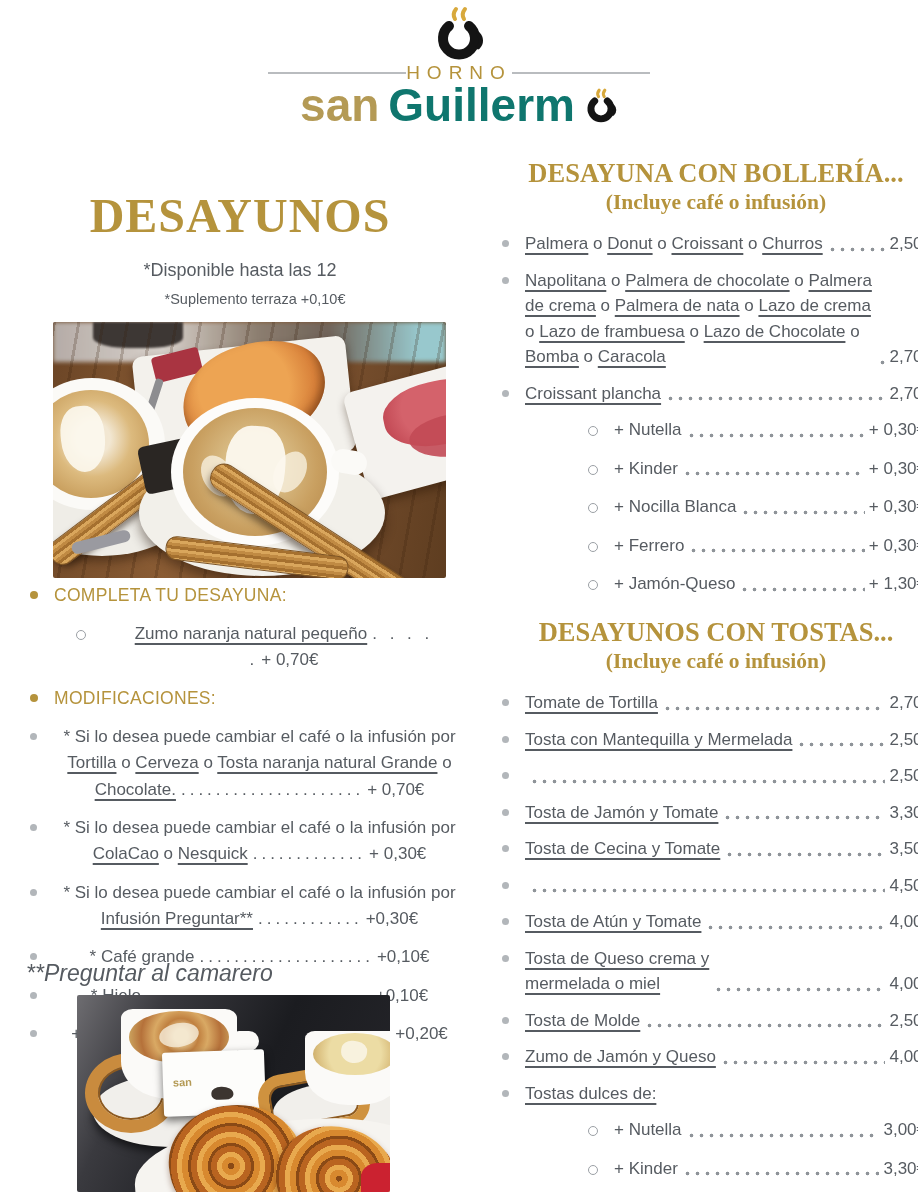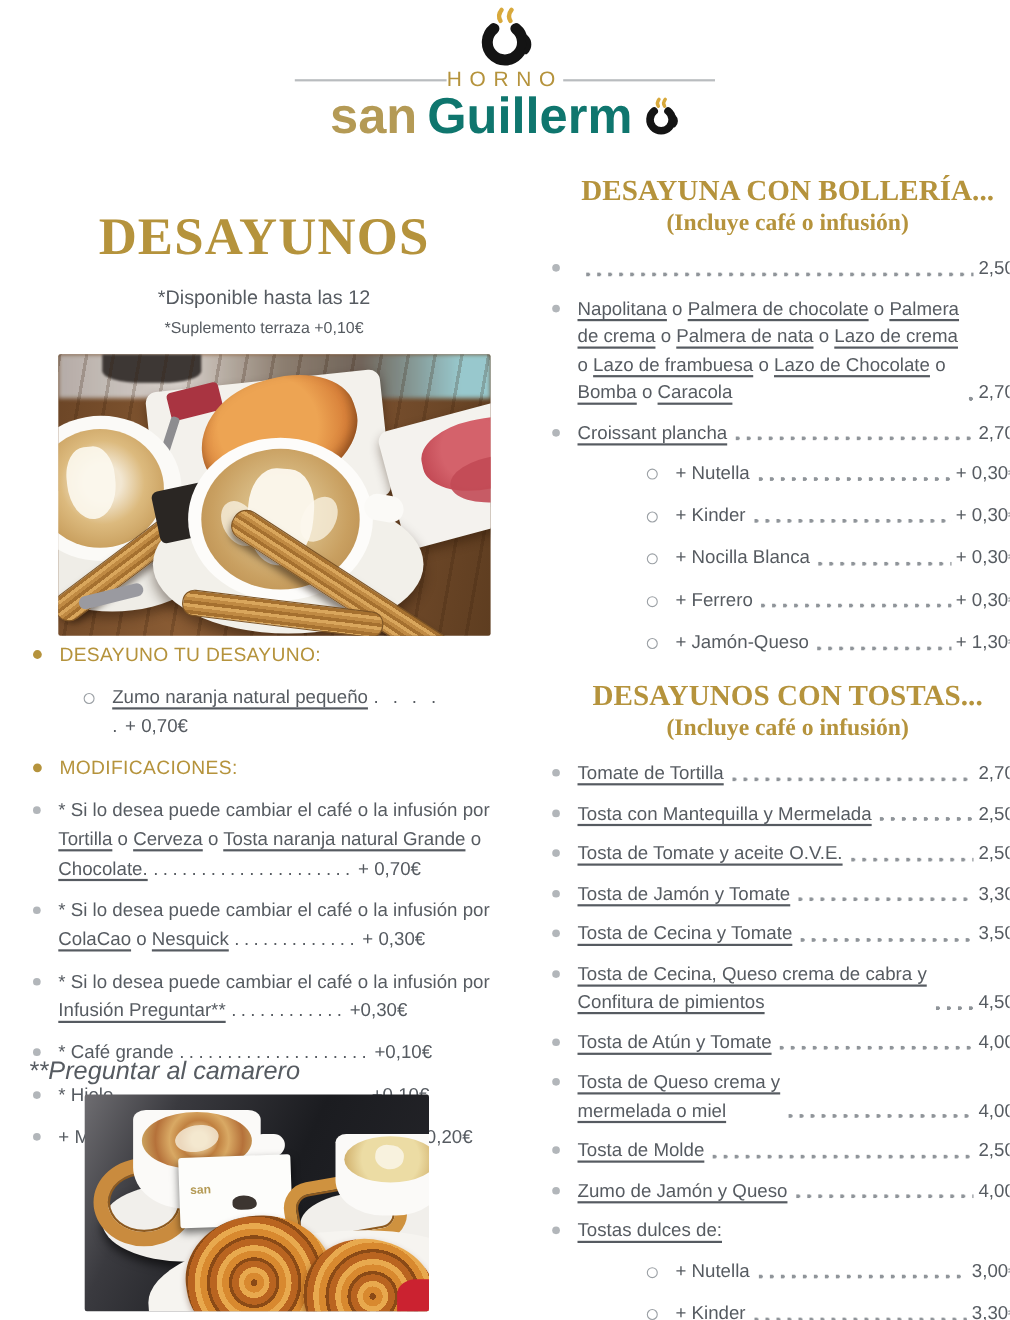--- a/index.html
+++ b/index.html
@@ -16,31 +16,31 @@
              font-size:46px;font-weight:600;letter-spacing:0;}
   .logo-name .gold{color:#b49a55;font-weight:700;}
   .logo-name .dark{color:#0f766e;}
   .logo-icon-sm{position:relative;top:3px;}
 
   
   .left-title{position:absolute;left:30px;top:188px;width:420px;margin:0;text-align:center;
               font-family:"Liberation Serif",serif;font-weight:700;font-size:48px;
               color:#b5933c;letter-spacing:1px;}
   .note1{position:absolute;left:30px;top:260px;width:420px;text-align:center;font-size:18px;}
-  .note2{position:absolute;left:30px;top:291px;width:420px;text-align:center;font-size:14.5px;}
+  .note2{position:absolute;left:45px;top:291px;width:420px;text-align:center;font-size:14.5px;}
   .footnote{position:absolute;left:26px;top:960px;font-size:23px;font-style:italic;}
 
   
   .mrow{display:flex;align-items:flex-start;margin-bottom:12px;line-height:1.5;}
   .b{flex:none;margin:9px 16px 0 2px;}
   .disc{width:7px;height:7px;border-radius:50%;background:#b2b6ba;}
   .disc.gold{width:8px;height:8px;background:#b5933c;}
   .circle{width:8px;height:8px;border:1.5px solid #9ba0a5;border-radius:50%;background:#fff;}
   .body{flex:1;display:flex;align-items:flex-end;min-width:0;}
-  .inline .body{display:block;}
+  .inline .body{display:block;text-align:center;}
   .u{text-decoration:underline;text-underline-offset:3.5px;text-decoration-thickness:1.5px;}
   .leader{flex:1 1 18px;height:5px;margin:0 4px 5px 7px;
           background-image:radial-gradient(circle at 2.5px 2.5px,#8f9499 1.7px,transparent 2.1px);
           background-size:10px 5px;background-repeat:repeat-x;}
   .price{white-space:nowrap;}
   .dots{letter-spacing:4px;margin:0 3px 0 5px;}
   .child{margin-left:86px;margin-right:6px;margin-bottom:13px;}
   .glabel{color:#b5933c;font-size:17.5px;letter-spacing:.3px;}
 
   .left-menu{position:absolute;left:28px;top:582px;width:438px;}
@@ -213,21 +213,21 @@
     <div class="p1leaf2a"></div>
     <div class="p1handle2"></div>
     <div class="p1churro2"></div>
     <div class="p1churro3"></div>
   </div>
 
   <div class="left-menu" id="left-menu">
       <div class="mrow">
         <span class="b disc gold"></span>
         <div class="body">
-          <span class="glabel">DESAYUNO TU DESAYUNO:</span>
+          <span class="glabel">COMPLETA TU DESAYUNA:</span>
         </div>
       </div>
       <div class="mrow child inline">
         <span class="b circle"></span>
         <div class="body"><span class="txt"><span class="u">Zumo naranja natural pequeño</span></span><span class="dots">. . . . .</span><span class="price">+ 0,70€</span></div>
       </div>
       <div class="mrow">
         <span class="b disc gold"></span>
         <div class="body">
           <span class="glabel">MODIFICACIONES:</span>
@@ -284,20 +284,21 @@
   </div>
 
   <div class="right-col">
     <section>
       <h2 class="sec-title">DESAYUNA CON BOLLERÍA...</h2>
       <h3 class="sec-sub">(Incluye café o infusión)</h3>
       <div id="sec0-items">
           <div class="mrow">
             <span class="b disc"></span>
             <div class="body">
+              <span class="txt"><span class="u">Palmera</span><span> o </span><span class="u">Donut</span><span> o </span><span class="u">Croissant</span><span> o </span><span class="u">Churros</span></span>
               <span class="leader"></span>
               <span class="price">2,50€</span>
             </div>
           </div>
           <div class="mrow">
             <span class="b disc"></span>
             <div class="body">
               <span class="txt"><span class="u">Napolitana</span><span> o </span><span class="u">Palmera de chocolate</span><span> o </span><span class="u">Palmera de crema</span><span> o </span><span class="u">Palmera de nata</span><span> o </span><span class="u">Lazo de crema</span><span> o </span><span class="u">Lazo de frambuesa</span><span> o </span><span class="u">Lazo de Chocolate</span><span> o </span><span class="u">Bomba</span><span> o </span><span class="u">Caracola</span></span>
               <span class="leader"></span>
               <span class="price">2,70€</span>
@@ -369,21 +370,20 @@
             <span class="b disc"></span>
             <div class="body">
               <span class="txt"><span class="u">Tosta con Mantequilla y Mermelada</span></span>
               <span class="leader"></span>
               <span class="price">2,50€</span>
             </div>
           </div>
           <div class="mrow">
             <span class="b disc"></span>
             <div class="body">
-              <span class="txt"><span class="u">Tosta de Tomate y aceite O.V.E.</span></span>
               <span class="leader"></span>
               <span class="price">2,50€</span>
             </div>
           </div>
           <div class="mrow">
             <span class="b disc"></span>
             <div class="body">
               <span class="txt"><span class="u">Tosta de Jamón y Tomate</span></span>
               <span class="leader"></span>
               <span class="price">3,30€</span>
@@ -393,21 +393,20 @@
             <span class="b disc"></span>
             <div class="body">
               <span class="txt"><span class="u">Tosta de Cecina y Tomate</span></span>
               <span class="leader"></span>
               <span class="price">3,50€</span>
             </div>
           </div>
           <div class="mrow">
             <span class="b disc"></span>
             <div class="body">
-              <span class="txt"><span class="u">Tosta de Cecina, Queso crema de cabra y</span><br><span class="u">Confitura de pimientos</span></span>
               <span class="leader"></span>
               <span class="price">4,50€</span>
             </div>
           </div>
           <div class="mrow">
             <span class="b disc"></span>
             <div class="body">
               <span class="txt"><span class="u">Tosta de Atún y Tomate</span></span>
               <span class="leader"></span>
               <span class="price">4,00€</span>

